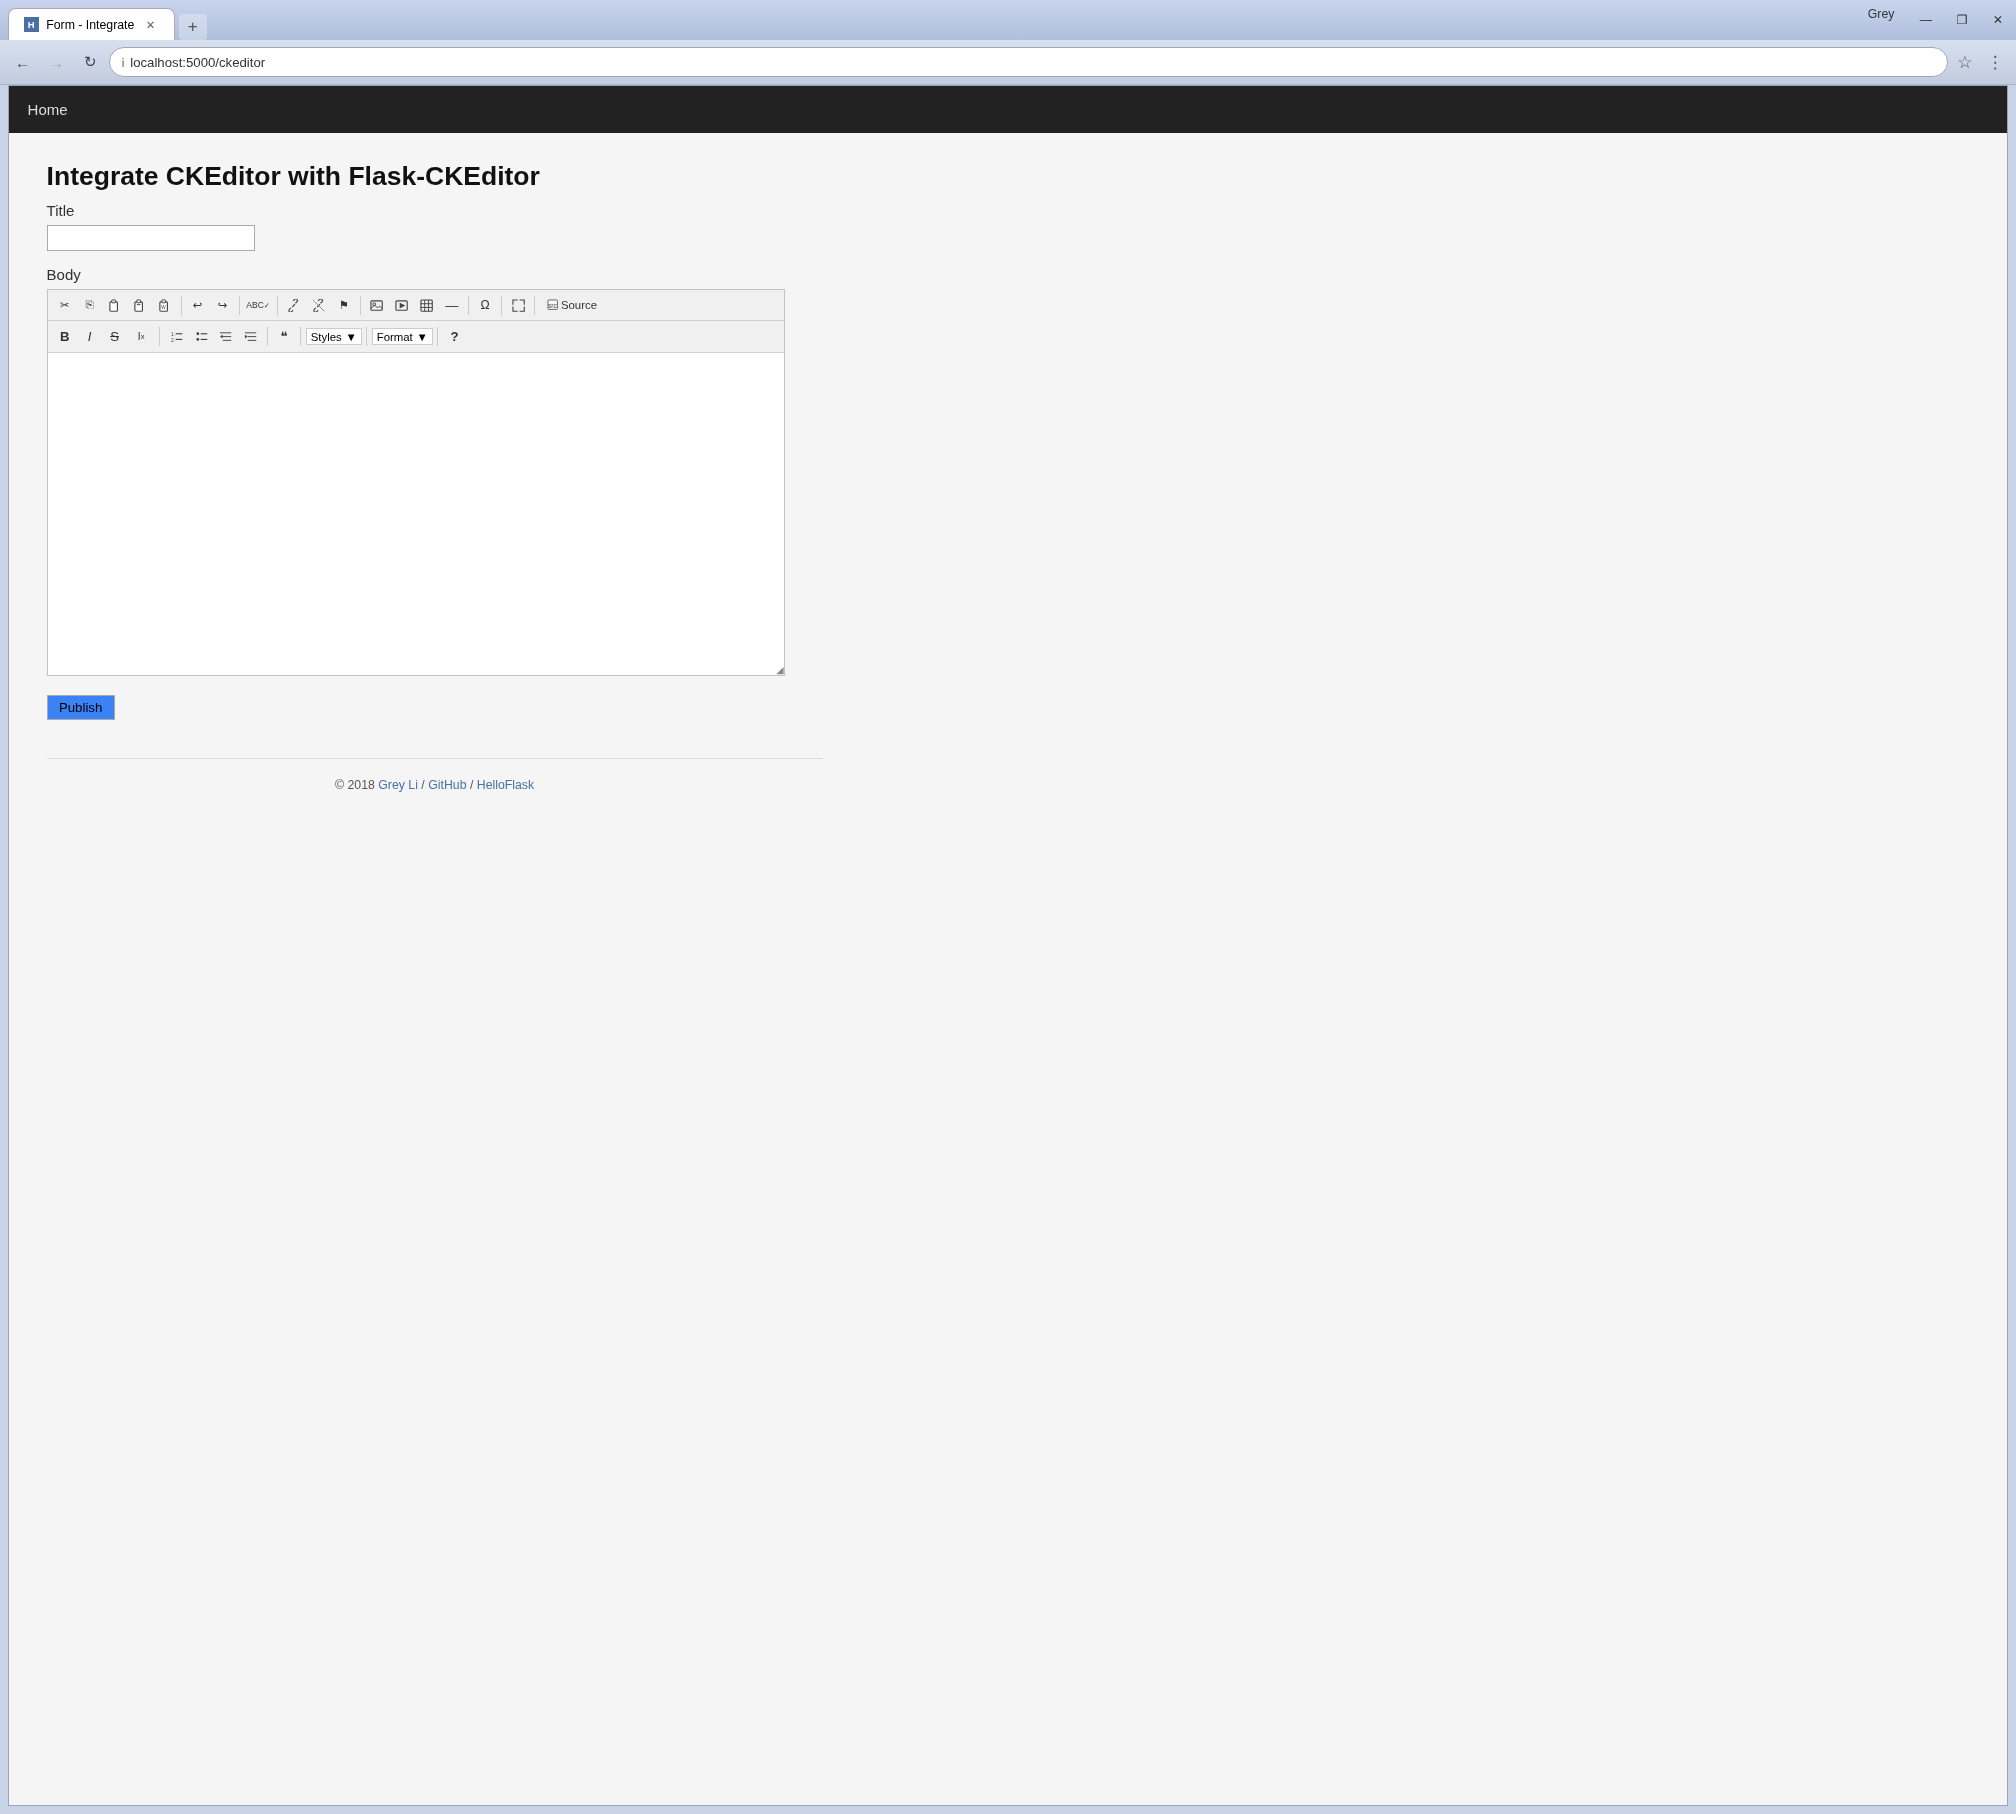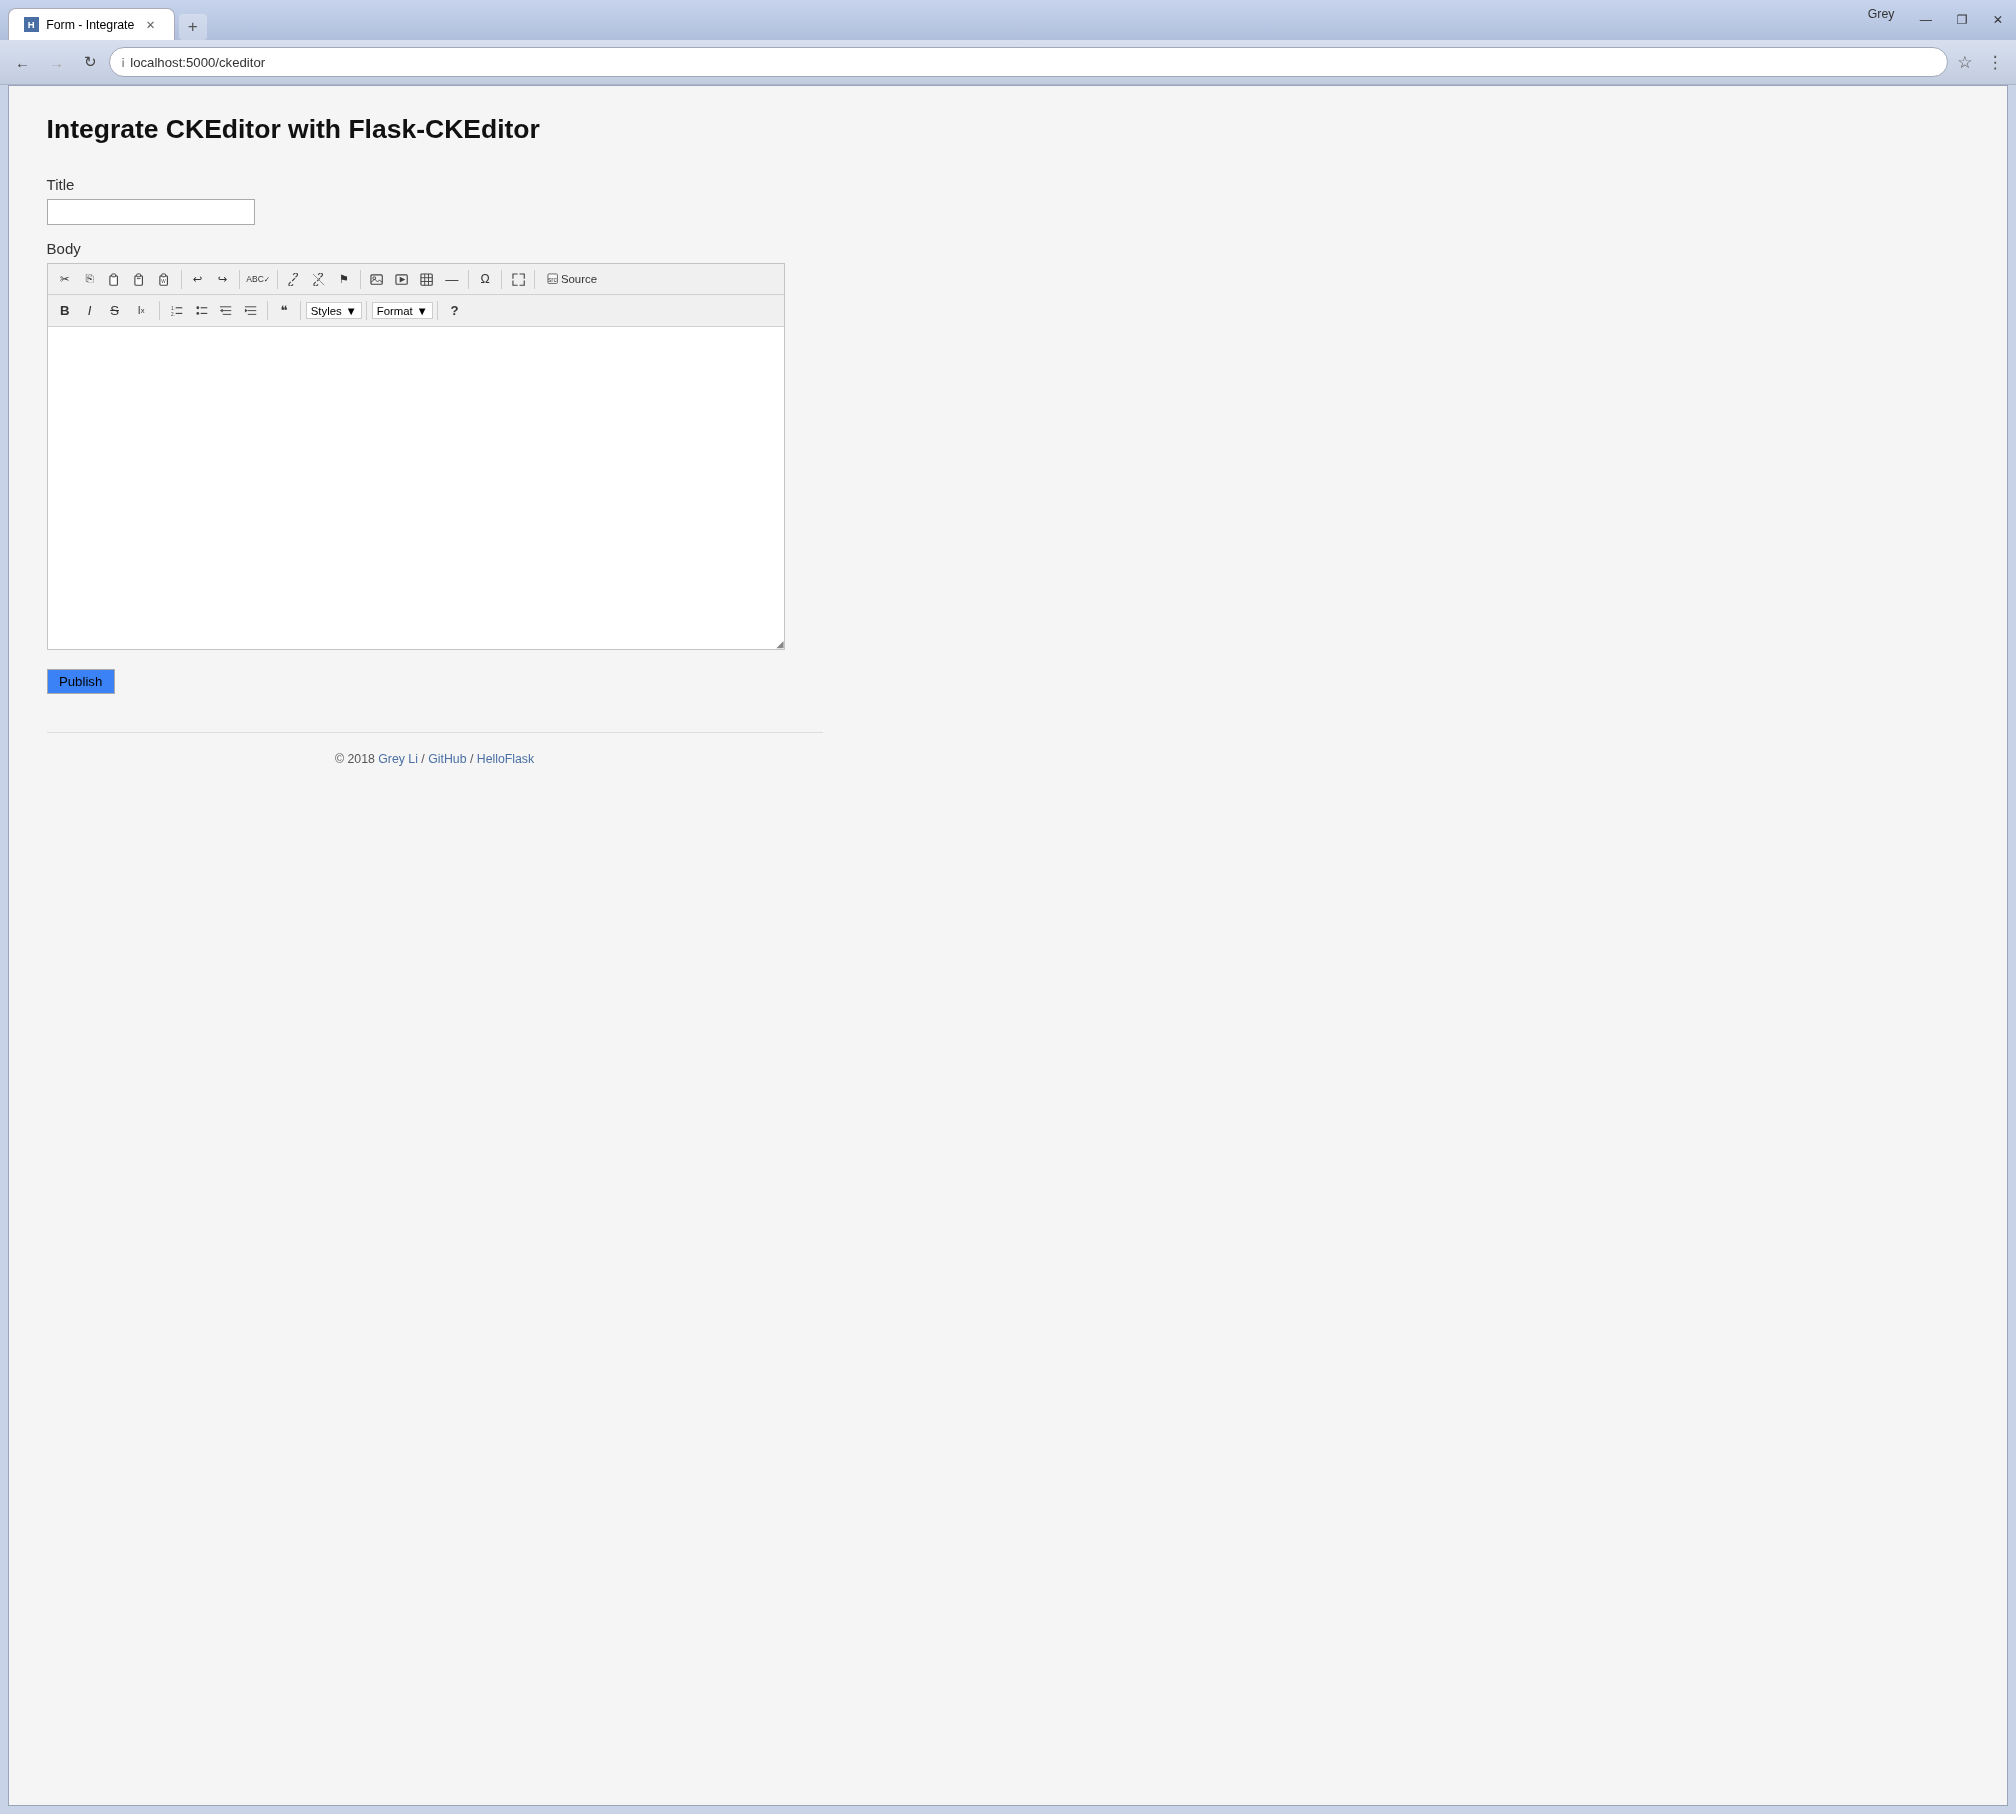--- a/index.html
+++ b/index.html
@@ -197,21 +197,21 @@
 
     .main-content {
       padding: 28px 38px;
       max-width: 852px;
     }
 
     .page-title {
       font-size: 26.5px;
       font-weight: bold;
       color: #111;
-      margin-bottom: 31px;
+      margin-bottom: 10px;
     }
 
     .form-label {
       display: block;
       font-size: 15px;
       color: #333;
       margin-bottom: 5.7px;
     }
 
     .title-input {
@@ -375,20 +375,23 @@
     <div class="star-icon">
       <span>☆</span>
     </div>
     <div class="menu-icon">
       <span>⋮</span>
     </div>
   </div>
 
   <div class="page-content">
 
+    <div class="nav-bar">
+      <a class="nav-link" href="#">Home</a>
+    </div>
 
     <div class="main-content">
       <h1 class="page-title">Integrate CKEditor with Flask-CKEditor</h1>
 
       
       <label class="form-label">Title</label>
       <input class="title-input" type="text" placeholder="" style="">
 
       
       <label class="body-label">Body</label>

